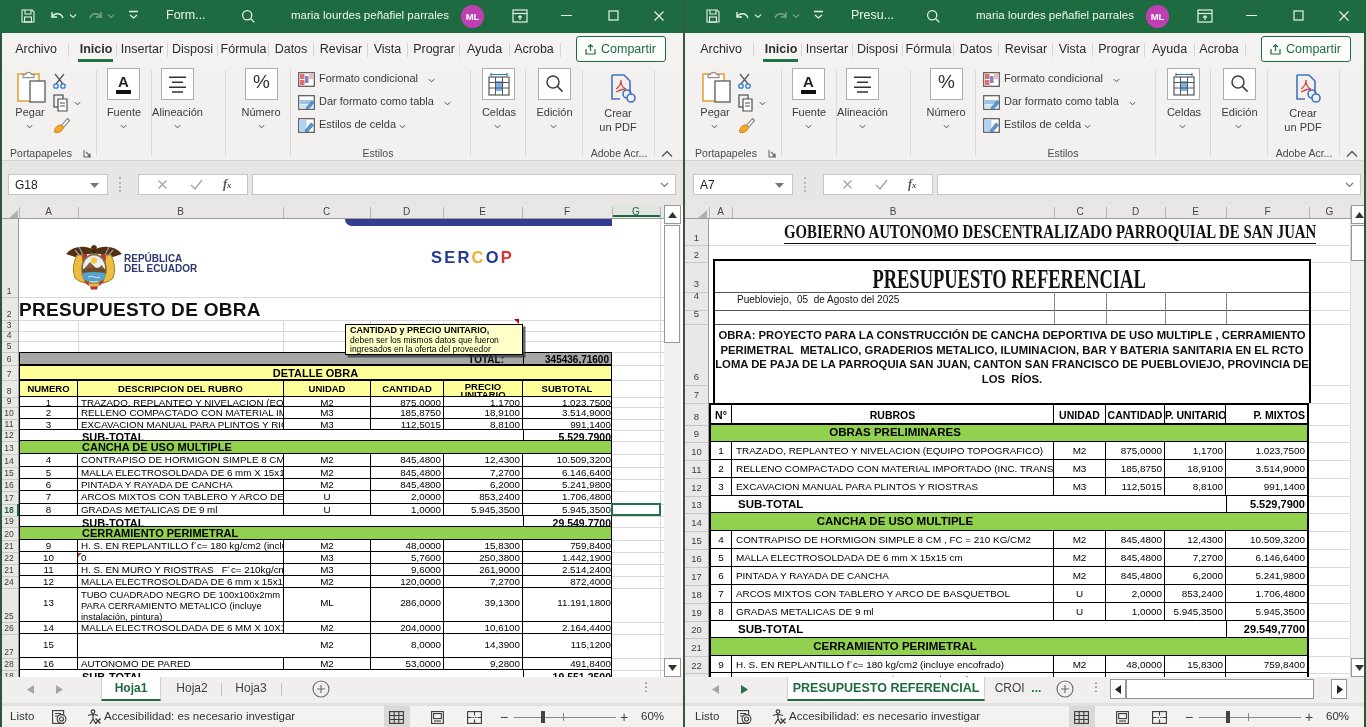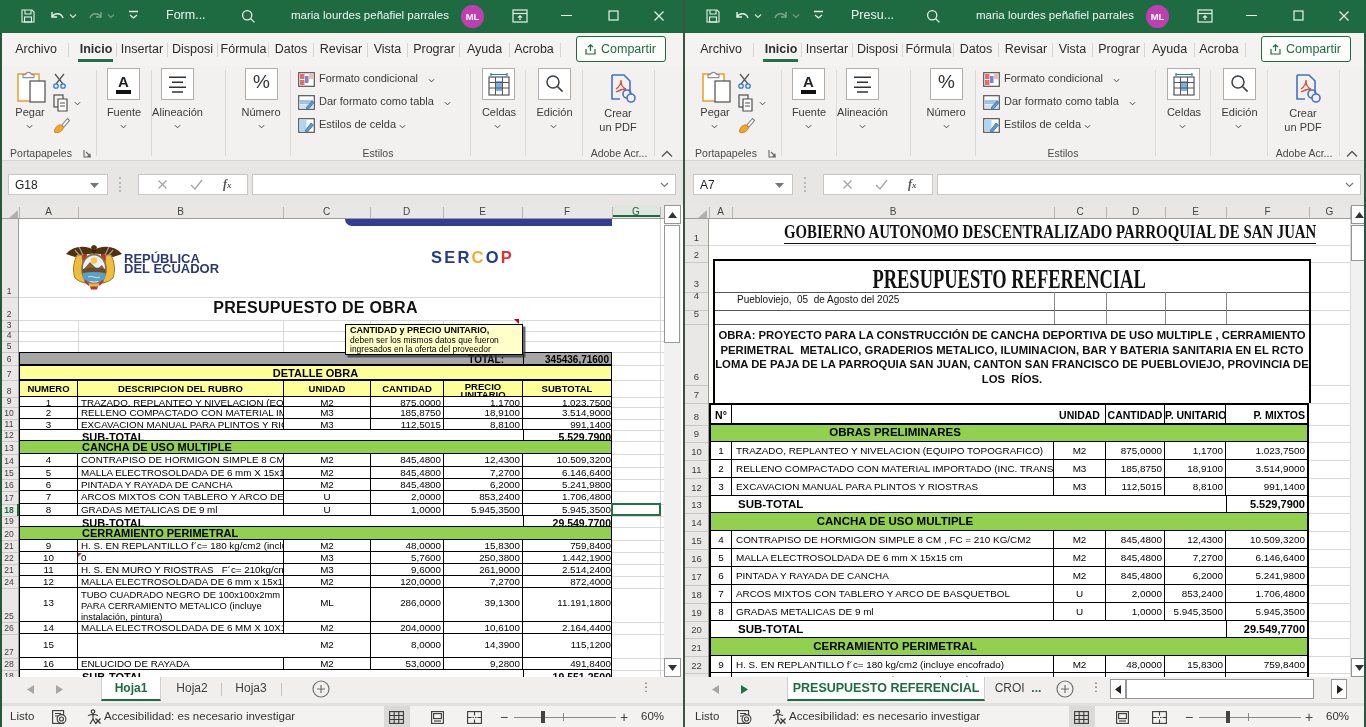--- a/index.html
+++ b/index.html
@@ -415,42 +415,42 @@
       <div class="gl" style="left:593px;top:345px;width:52px;height:1px"></div>
       <div class="gl" style="left:593px;top:357px;width:52px;height:1px"></div>
       <div class="gl" style="left:593px;top:369px;width:52px;height:1px"></div>
       <div class="gl" style="left:593px;top:403px;width:52px;height:1px"></div>
       <div class="gl" style="left:593px;top:415px;width:52px;height:1px"></div>
       <div class="gl" style="left:593px;top:439px;width:52px;height:1px"></div>
       <div class="gl" style="left:593px;top:451px;width:52px;height:1px"></div>
 
  <div class="abs" style="left:326px;top:0;width:267px;height:7px;background:#323e93;border-bottom-left-radius:7px"></div>
 
- <div class="abs" style="left:105px;top:35px;font-size:13px;font-weight:bold;color:#2e3870;line-height:10px">REPÚBLICA<br>DEL ECUADOR</div>
+ <div class="abs" style="left:105px;top:35px;font-size:10px;font-weight:bold;color:#2e3870;line-height:10px">REPÚBLICA<br>DEL ECUADOR</div>
  <svg class="abs" style="left:47px;top:22px" width="56" height="50" viewBox="0 0 56 50">
   <path d="M0 13 Q9 3 24 7 L28 9 L32 7 Q47 3 56 13 L47 16 Q28 9 9 16 Z" fill="#53300f"></path>
   <path d="M25 6 Q28 2 31 6 L30 10 L26 10 Z" fill="#53300f"></path>
   <path d="M26 9 h4 l-1 4 h-2 z" fill="#3c230b"></path>
   <path d="M11 14 Q5 26 9 37 Q13 41 19 42 L16 14 Z" fill="#eebd3e" stroke="#a8791f" stroke-width="1"></path>
   <path d="M45 14 Q51 26 47 37 Q43 41 37 42 L40 14 Z" fill="#eebd3e" stroke="#a8791f" stroke-width="1"></path>
   <path d="M16 13 L19 42 L23 45 L21 13 Z" fill="#b53535"></path>
   <path d="M40 13 L37 42 L33 45 L35 13 Z" fill="#b53535"></path>
   <path d="M13 6 l4 8 M9 9 l5 6 M43 6 l-4 8 M47 9 l-5 6" stroke="#9aa0a8" stroke-width="1.2"></path>
   <ellipse cx="28" cy="28" rx="12" ry="14.5" fill="#e8f2f8" stroke="#86754c" stroke-width="1.8"></ellipse>
   <circle cx="28" cy="19.5" r="3.2" fill="#f3c94a"></circle>
   <path d="M17 29 L24 21 L31 28 L36 24 L39 29 Z" fill="#8a5f38"></path>
   <path d="M16.5 28 Q28 25 39.5 28 L39.5 33 L16.5 33 Z" fill="#6e4b28"></path>
   <path d="M16.8 32 Q28 30 39.2 32 L39.2 38 Q28 43 16.8 38 Z" fill="#56a0cc"></path>
   <path d="M22 36 q3 -1.5 6 0 q3 1.5 6 0" stroke="#e8f2f8" stroke-width="0.8" fill="none"></path>
   <path d="M23 42.5 h10 l-2 6 h-6 z" fill="#b53535"></path>
   <path d="M23 42.5 h10 l-1 3 h-8 z" fill="#e7b93c"></path>
  </svg>
  <div class="abs" style="left:412px;top:29px;font-size:16.5px;font-weight:bold;letter-spacing:2.2px"><span style="color:#223a8f">SER</span><span style="color:#f0ae2c">C</span><span style="color:#223a8f">O</span><span style="color:#e53030">P</span></div>
 
- <div class="abs" style="left:0;top:80px;width:593px;text-align:center;font-size:16px;font-weight:bold;color:#111;letter-spacing:0.3px">PRESUPUESTO DE OBRA</div>
+ <div class="abs" style="left:0;top:80px;width:593px;text-align:left;font-size:19px;font-weight:bold;color:#111;letter-spacing:0.3px">PRESUPUESTO DE OBRA</div>
 
  <div class="abs" style="left:0;top:133px;width:593px;height:13px;background:#a6a6a6;border:1px solid #000">
    <span class="abs b" style="right:107px;top:1px;font-size:10px">TOTAL:</span>
    <span class="abs b num" style="left:503px;top:1px;width:88px;font-size:10px;border-left:1px solid #000">345436,71600</span>
  </div>
 
  <div class="abs b ctr" style="left:0;top:146px;width:593px;height:15px;background:#ffff99;border:1px solid #000;font-size:11px;padding-top:1px">DETALLE OBRA</div>
 
  <div class="row b" style="left:0;top:161px;width:593px;height:17px;background:#ffff99;border:1px solid #000;font-size:9.5px">
   <span class="c ctr br" style="left:0;width:58px;padding-top:2px">NUMERO</span>
@@ -588,21 +588,21 @@
       </div>
  <div class="row dr" style="top:415px;height:24px">
         <span class="c ctr br LA" style="padding-top:6px">15</span>
         <span class="c ctr br LC" style="padding-top:6px">M2</span>
         <span class="c num br LD" style="padding-top:6px">8,0000</span>
         <span class="c num br LE" style="padding-top:6px">14,3900</span>
         <span class="c num LF" style="padding-top:6px">115,1200</span>
       </div>
  <div class="row dr" style="top:439px;height:12px">
         <span class="c ctr br LA">16</span>
-        <span class="c br LB">ENLUCIDO DE RAYADA</span>
+        <span class="c br LB">AUTONOMO DE PARED</span>
         <span class="c ctr br LC">M2</span>
         <span class="c num br LD">53,0000</span>
         <span class="c num br LE">9,2800</span>
         <span class="c num LF">491,8400</span>
       </div>
  <div class="row st" style="top:451px;height:7px;border-bottom:none">
         <span class="c b" style="left:62px;font-size:11px">SUB-TOTAL</span>
         <span class="c num b LF" style="font-size:10.5px">19.551,2500</span>
       </div>
  <div class="abs" style="left:59px;top:334px;width:0;height:0;border-right:4px solid transparent;border-top:4px solid #c0392b;z-index:3"></div>
@@ -1019,20 +1019,21 @@
  <div class="gl" style="left:6px;top:91px;width:594px;height:1px;background:#555"></div>
  <div class="gl" style="left:6px;top:105px;width:594px;height:1px;background:#555"></div>
  <div class="gl" style="left:345px;top:73px;width:1px;height:32px;background:#888"></div>
  <div class="gl" style="left:397px;top:73px;width:1px;height:32px;background:#888"></div>
  <div class="gl" style="left:456px;top:73px;width:1px;height:32px;background:#888"></div>
  <div class="gl" style="left:517px;top:73px;width:1px;height:32px;background:#888"></div>
  <div class="abs b ctr" style="left:6px;top:109px;width:594px;font-size:11.3px;line-height:14.5px;color:#111;white-space:nowrap">OBRA: PROYECTO PARA LA CONSTRUCCIÓN DE CANCHA DEPORTIVA DE USO MULTIPLE , CERRAMIENTO<br>PERIMETRAL&nbsp; METALICO, GRADERIOS METALICO, ILUMINACION, BAR Y BATERIA SANITARIA EN EL RCTO<br>LOMA DE PAJA DE LA PARROQUIA SAN JUAN, CANTON SAN FRANCISCO DE PUEBLOVIEJO, PROVINCIA DE<br>LOS&nbsp; RÍOS.</div>
 
  <div class="row b" style="left:0;top:184px;width:600px;height:22px;background:#fff;border:2px solid #000;font-size:10.5px">
   <span class="c ctr" style="left:0;width:21px;border-right:1px solid #000;padding-top:4px">N°</span>
+  <span class="c ctr" style="left:21px;width:322px;border-right:1px solid #000;padding-top:4px">RUBROS</span>
   <span class="c ctr" style="left:343px;width:52px;border-right:1px solid #000;padding-top:4px">UNIDAD</span>
   <span class="c ctr" style="left:395px;width:59px;border-right:1px solid #000;padding-top:4px">CANTIDAD</span>
   <span class="c ctr" style="left:454px;width:61px;border-right:1px solid #000;padding-top:4px">P. UNITARIO</span>
   <span class="c num" style="left:515px;width:81px;padding-top:4px">P. MIXTOS</span>
  </div>
  <div class="row rgr" style="top:206px;height:17px">
         <span class="c b ctr" style="left:23px;width:322px;font-size:11.5px;padding-top:1px">OBRAS PRELIMINARES</span>
       </div>
  <div class="row rr" style="top:223px;height:18px">
         <span class="c ctr br RA">1</span>

